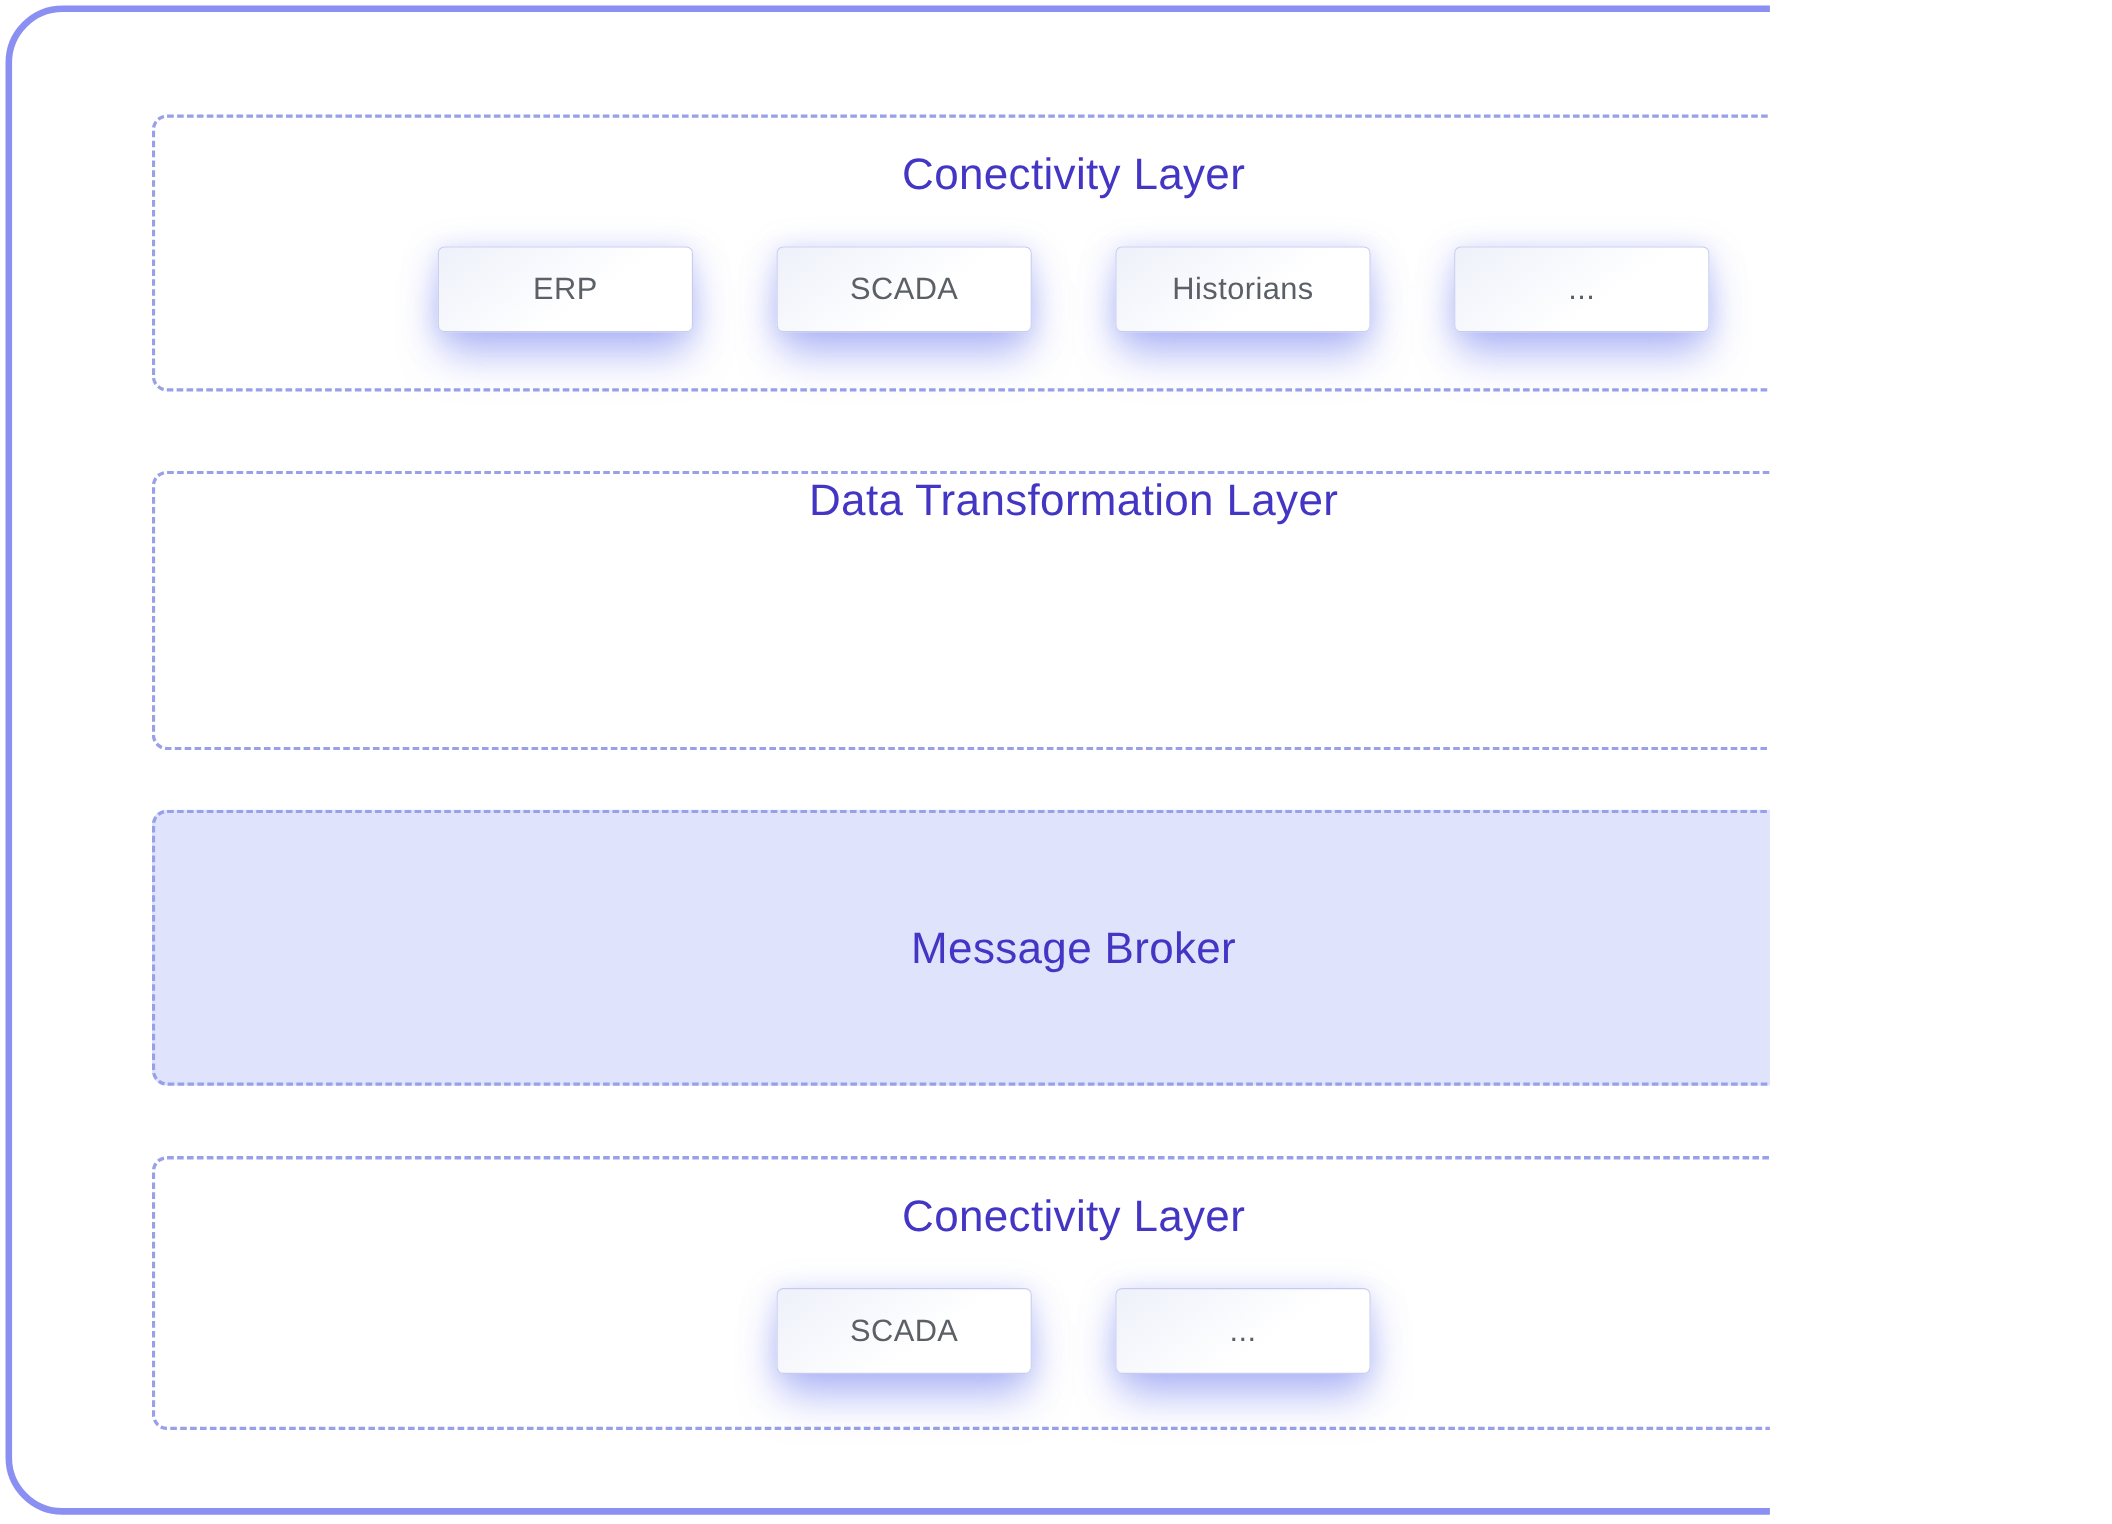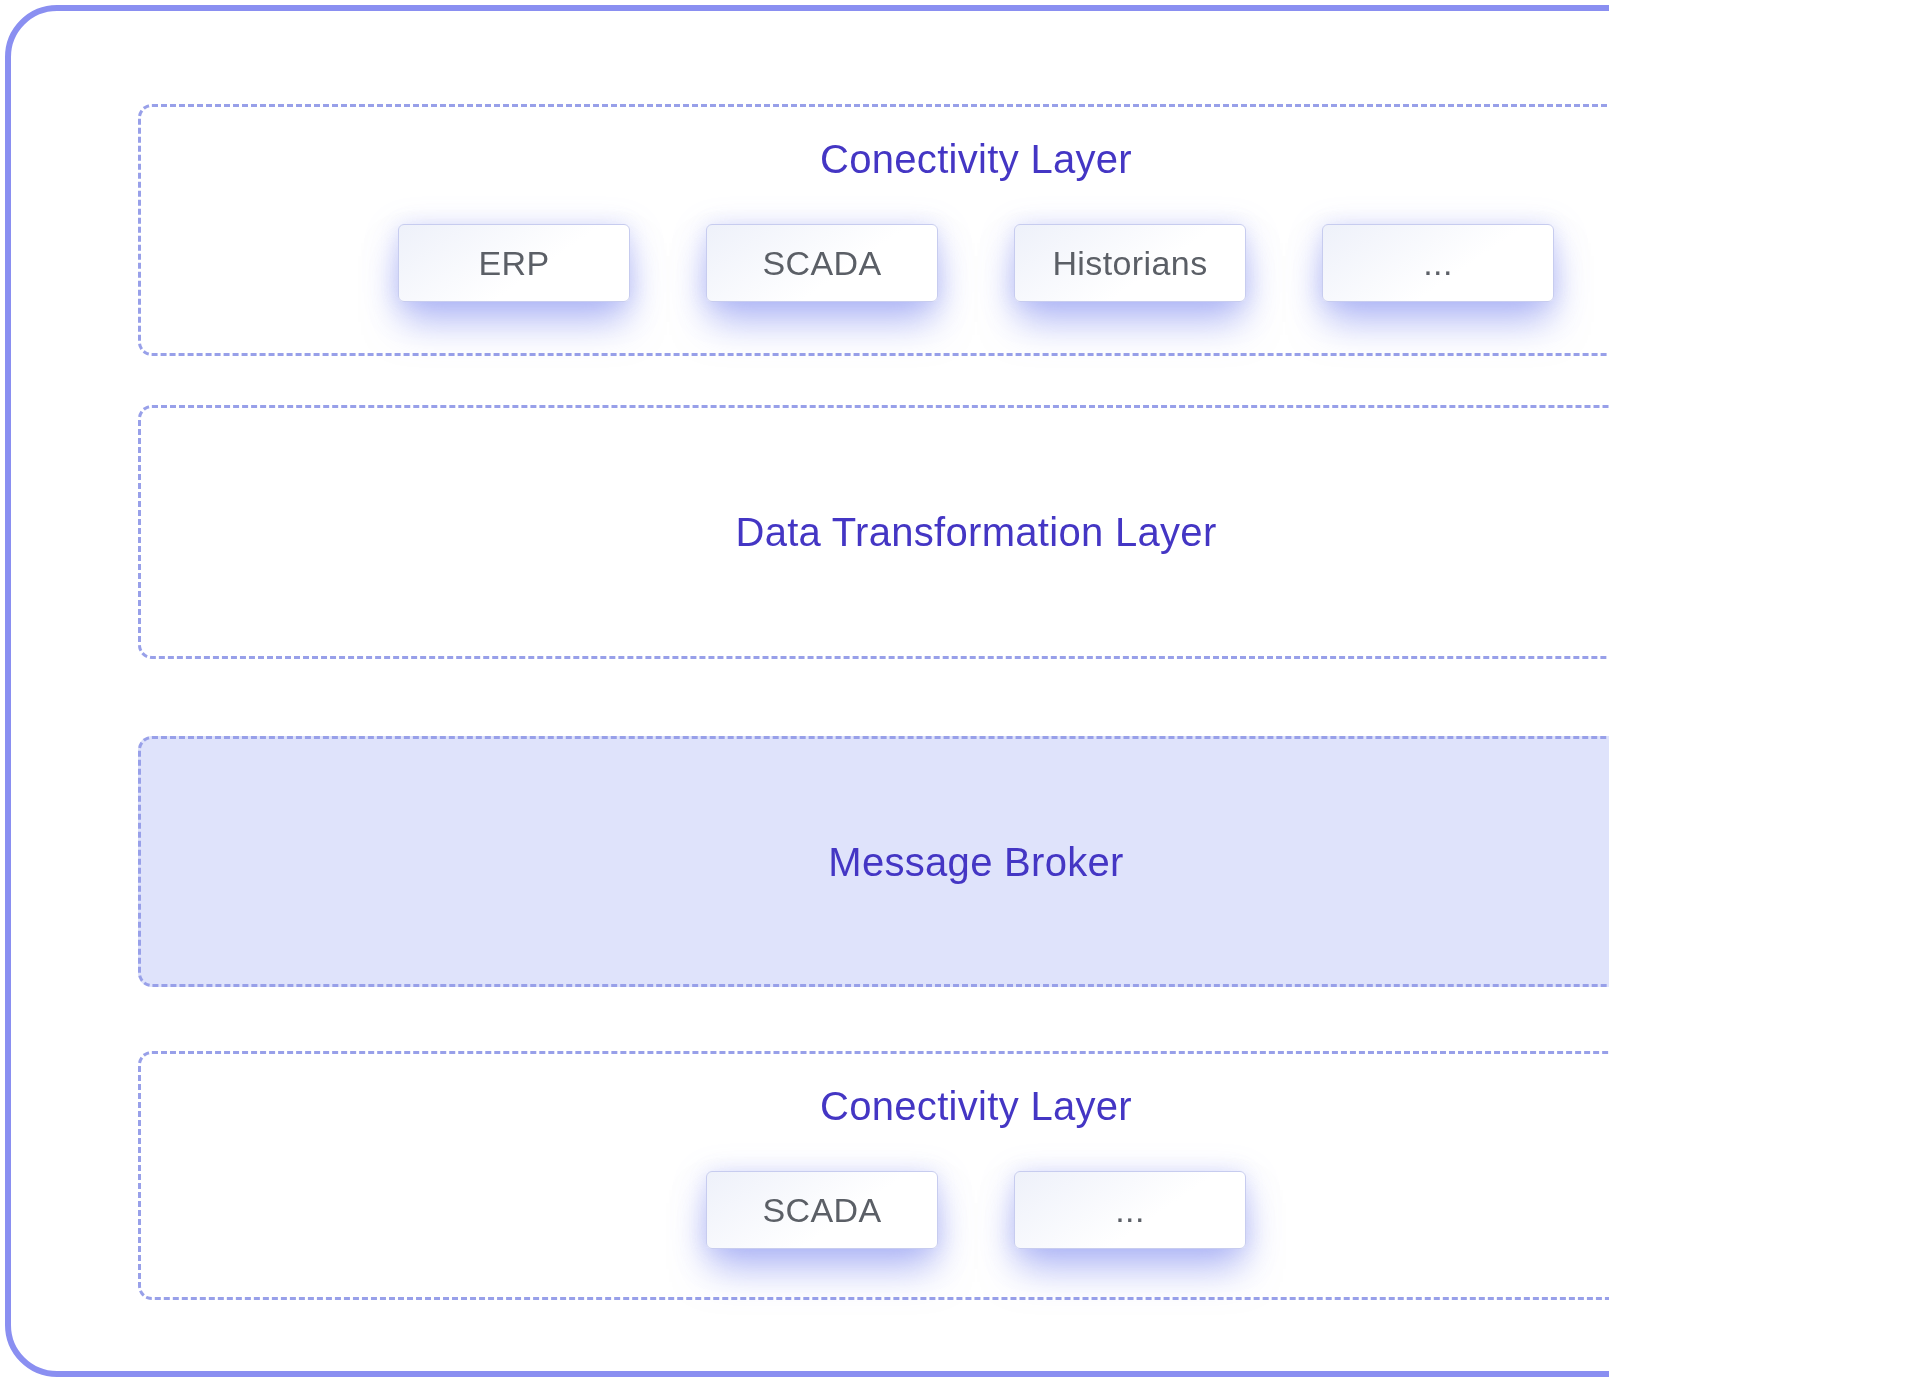--- a/index.html
+++ b/index.html
@@ -31,21 +31,21 @@
     left: 127px;
     width: 1676px;
     border: 3px dashed #98a0e9;
     border-radius: 14px;
     box-sizing: border-box;
     display: flex;
     flex-direction: column;
     align-items: center;
   }
   .band-top        { top: 93px;  height: 252px; padding-top: 28px; }
-  .band-transform  { top: 394px; height: 254px; justify-content: center; }
+  .band-transform  { top: 417px; height: 254px; }
   .band-broker     { top: 725px; height: 251px; justify-content: center; background: #dfe3fb; }
   .band-bottom     { top: 1040px; height: 249px; padding-top: 28px; }
 
   .layer-title {
     font-size: 40px;
     line-height: 48px;
     font-weight: 500;
     color: #4436c4;
     letter-spacing: 0.3px;
     white-space: nowrap;
@@ -61,21 +61,21 @@
     box-sizing: border-box;
     border: 1px solid #c7ccef;
     border-radius: 6px;
     background: linear-gradient(145deg, #eef1fa 0%, #ffffff 60%);
     box-shadow: 0 26px 38px -6px rgba(130, 141, 242, 0.50),
                 0 8px 34px rgba(130, 141, 242, 0.28),
                 0 0 18px rgba(150, 160, 245, 0.18);
     display: flex;
     align-items: center;
     justify-content: center;
-    font-size: 34px;
+    font-size: 28px;
     color: #5b5f66;
     letter-spacing: 0.4px;
     white-space: nowrap;
   }
 </style>
 </head>
 <body>
 
 <div class="stage">
   <div class="frame">

